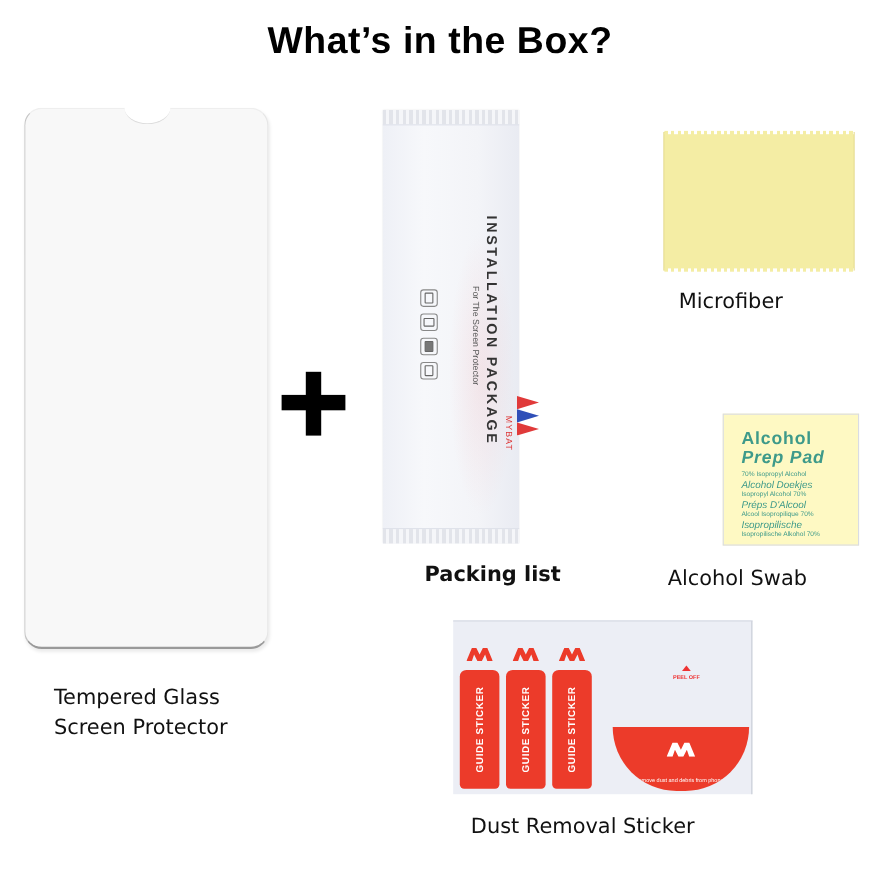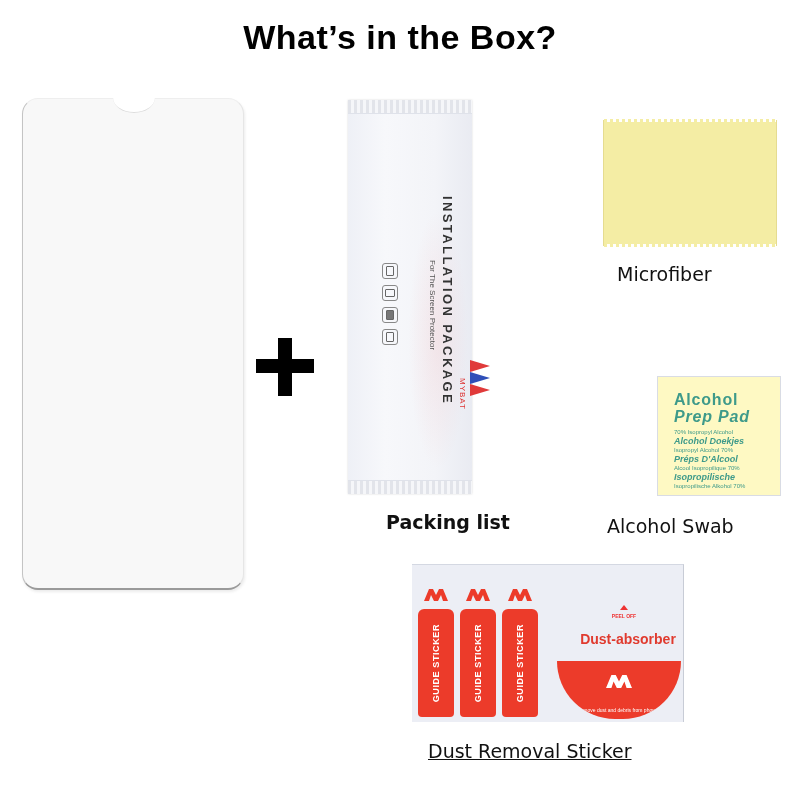--- a/index.html
+++ b/index.html
@@ -83,21 +83,21 @@
     
     .pad {
       position: absolute; left: 629px; top: 376px; width: 124px; height: 120px;
       background: #fef9c3; border: 1px solid #d9dce4;
       font-family: "Liberation Sans", sans-serif; color: #3e9a8a;
       padding: 14px 0 0 16px;
       margin-left: 28px;
     }
     .pad-title { font-size: 16px; font-weight: bold; line-height: 17px; letter-spacing: 0.8px; }
     .pad-line { font-size: 6px; line-height: 8px; white-space: nowrap; }
-    .pad-bold { font-size: 9px; font-weight: bold; font-style: italic; line-height: 10px; white-space: nowrap; }
+    .pad-bold { font-size: 9px; font-weight: normal; font-style: italic; line-height: 10px; white-space: nowrap; }
 
     
     .sticker {
       position: absolute; left: 412px; top: 564px; width: 272px; height: 158px;
       background: #eceef5; border-right: 1px solid #c8ccd6; border-top: 1px solid #d4d8e2;
     }
     .guide { position: absolute; top: 0; width: 36px; }
     .guide-logo { position: absolute; top: 24px; left: 6px; }
     .guide-strip {
       position: absolute; top: 44px; width: 36px; height: 108px; background: #ec3b2a;
@@ -133,20 +133,22 @@
   </style>
 </head>
 <body>
 
 <div class="title">What’s in the Box?</div>
 
 <div class="glass">
   <div class="glass-notch"></div>
 </div>
 <div class="caption" style="left:49px; top:621px;">
+  <div>Tempered Glass</div>
+  <div>Screen Protector</div>
 </div>
 
 <div class="plus">
     <div class="h"></div>
     <div class="v"></div>
   </div>
 
 <div class="pkg">
   <div class="pkg-seal-top"></div>
   <div class="pkg-tint"></div>
@@ -221,21 +223,20 @@
       </svg>
     <div class="guide-strip">
         <div class="guide-text">
           <span>GUIDE STICKER</span>
         </div>
       </div>
   </div>
 
   <div class="peel-arrow"></div>
   <div class="peel">PEEL OFF</div>
-  <div class="dust-title">Dust-absorber</div>
   <div class="dust-semi">
     <svg class="dust-logo" width="26" height="13" viewBox="0 0 24 12">
         <polygon points="0,12 5,0 9,0 12,6 15,0 19,0 24,12 19,12 17,6 14,12 10,12 7,6 5,12" fill="#ffffff"></polygon>
       </svg>
     <div class="dust-arc-text">use to remove dust and debris from phone screen</div>
   </div>
 </div>
-<div class="caption" style="left:428px; top:738px;text-decoration:underline;">Dust Removal Sticker</div>
+<div class="caption" style="left:428px; top:738px;">Dust Removal Sticker</div>
 
 </body></html>

